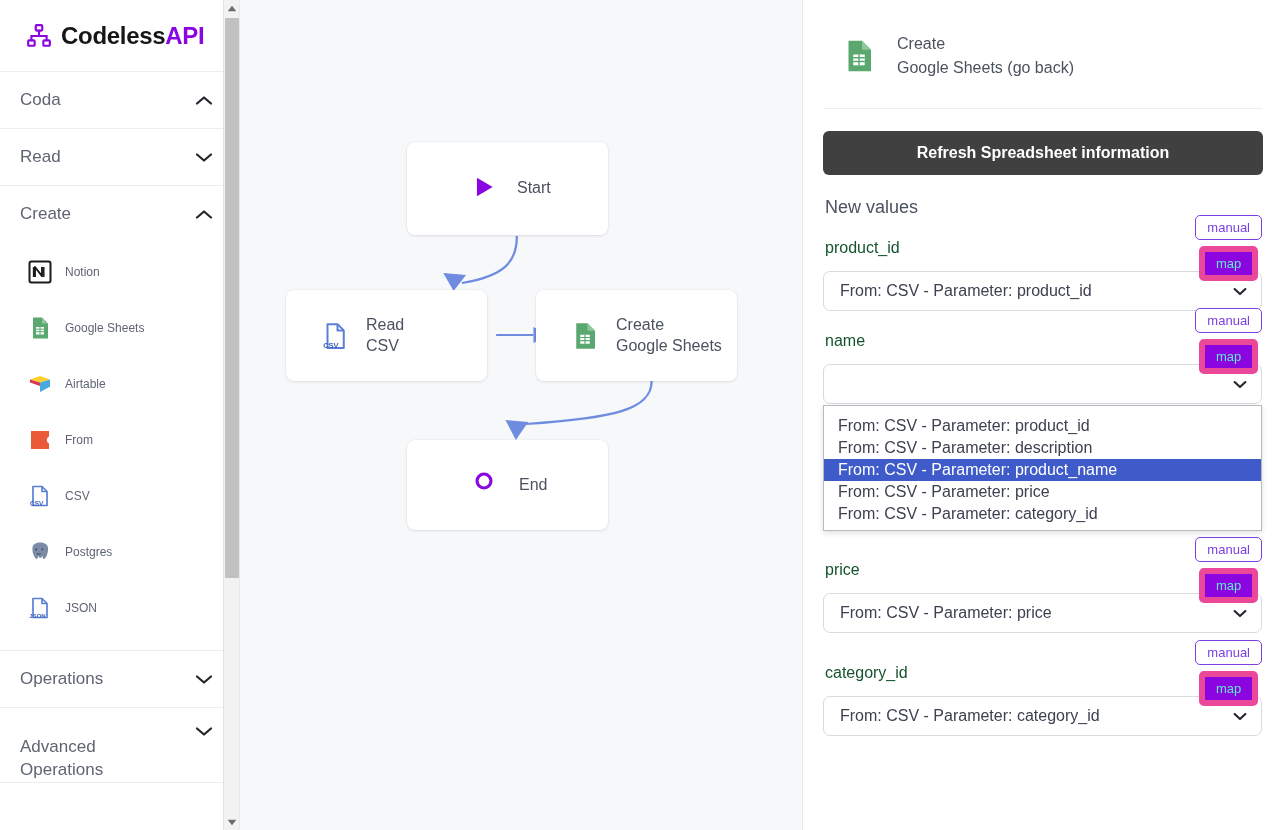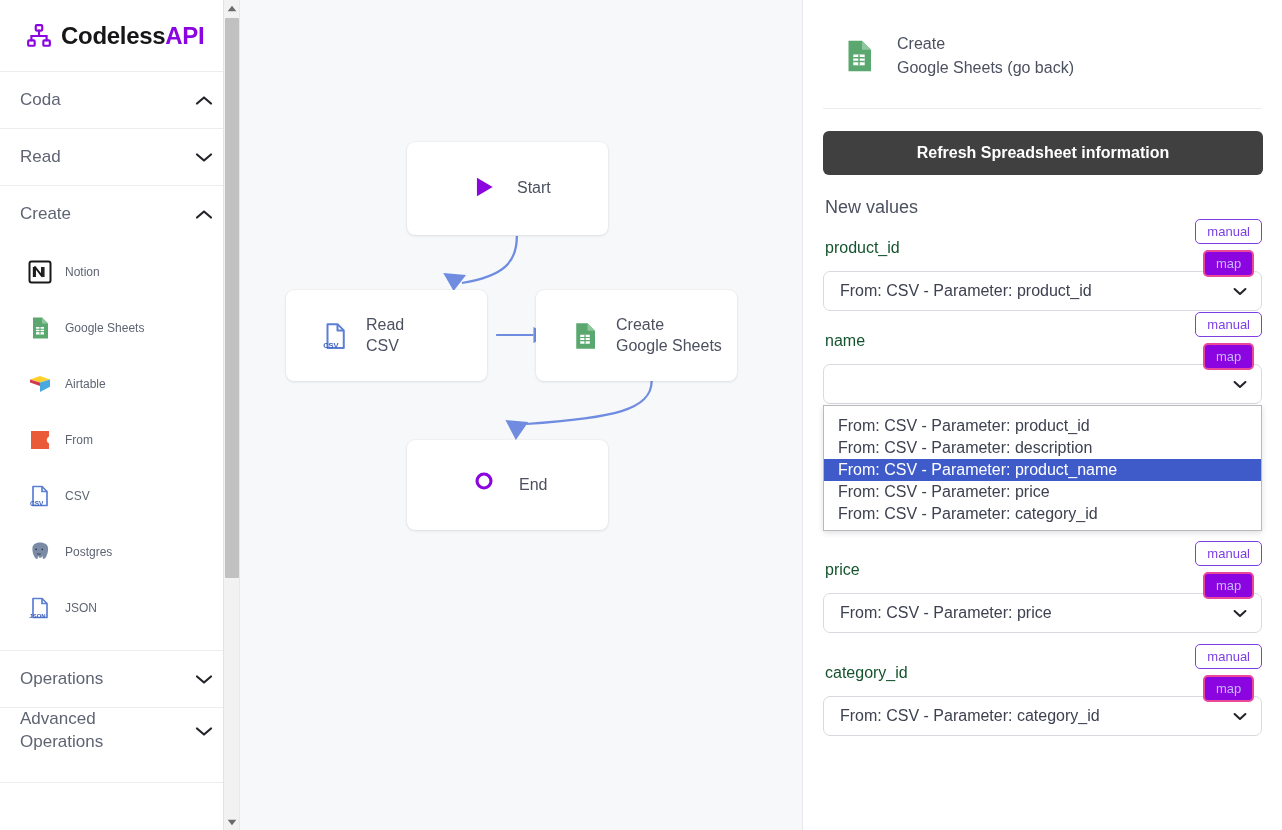--- a/index.html
+++ b/index.html
@@ -40,21 +40,21 @@
   }
   .nav-header {
     height: 56px;
     display: flex; align-items: center; justify-content: space-between;
     padding: 0 26px 0 20px;
     cursor: pointer;
   }
   .nav-header .title {
     font-size: 17px; color: #5f6473; font-weight: 400; line-height: 1.35;
   }
-  .nav-header.tall { height: 74px; align-items: flex-start; }
+  .nav-header.tall { height: 74px; align-items: flex-end; }
   .chev {
     width: 18px; height: 11px; flex: 0 0 18px;
     position: relative;
   }
   .chev svg { display: block; }
 
   .nav-items { padding: 2px 0 14px 0; }
   .nav-item {
     height: 56px;
     display: flex; align-items: center; gap: 13px;
@@ -147,21 +147,21 @@
   .mode-group { display: flex; align-items: center; gap: 6px; flex-direction: column; }
   .mode-btn {
     font-family: "Liberation Sans", sans-serif;
     font-size: 13px; border-radius: 5px; cursor: pointer;
     padding: 5px 11px; line-height: 1;
   }
   .mode-btn.inactive {
     background: #ffffff; color: #7b3fe4; border: 1px solid #7b3fe4;
   }
   .mode-btn.active {
-    background: #8a05e0; color: #c4b5fd; border: 2px solid #ec4899;
+    background: #8a05e0; color: #5eead4; border: 6px solid #ec4899;
   }
   .select-box {
     margin-top: 9px;
     height: 40px; width: 100%;
     border: 1px solid #d9dadf; border-radius: 7px;
     background: #ffffff;
     display: flex; align-items: center; justify-content: space-between;
     padding: 0 14px 0 16px;
     font-size: 16px; color: #3d4150;
     cursor: pointer;

